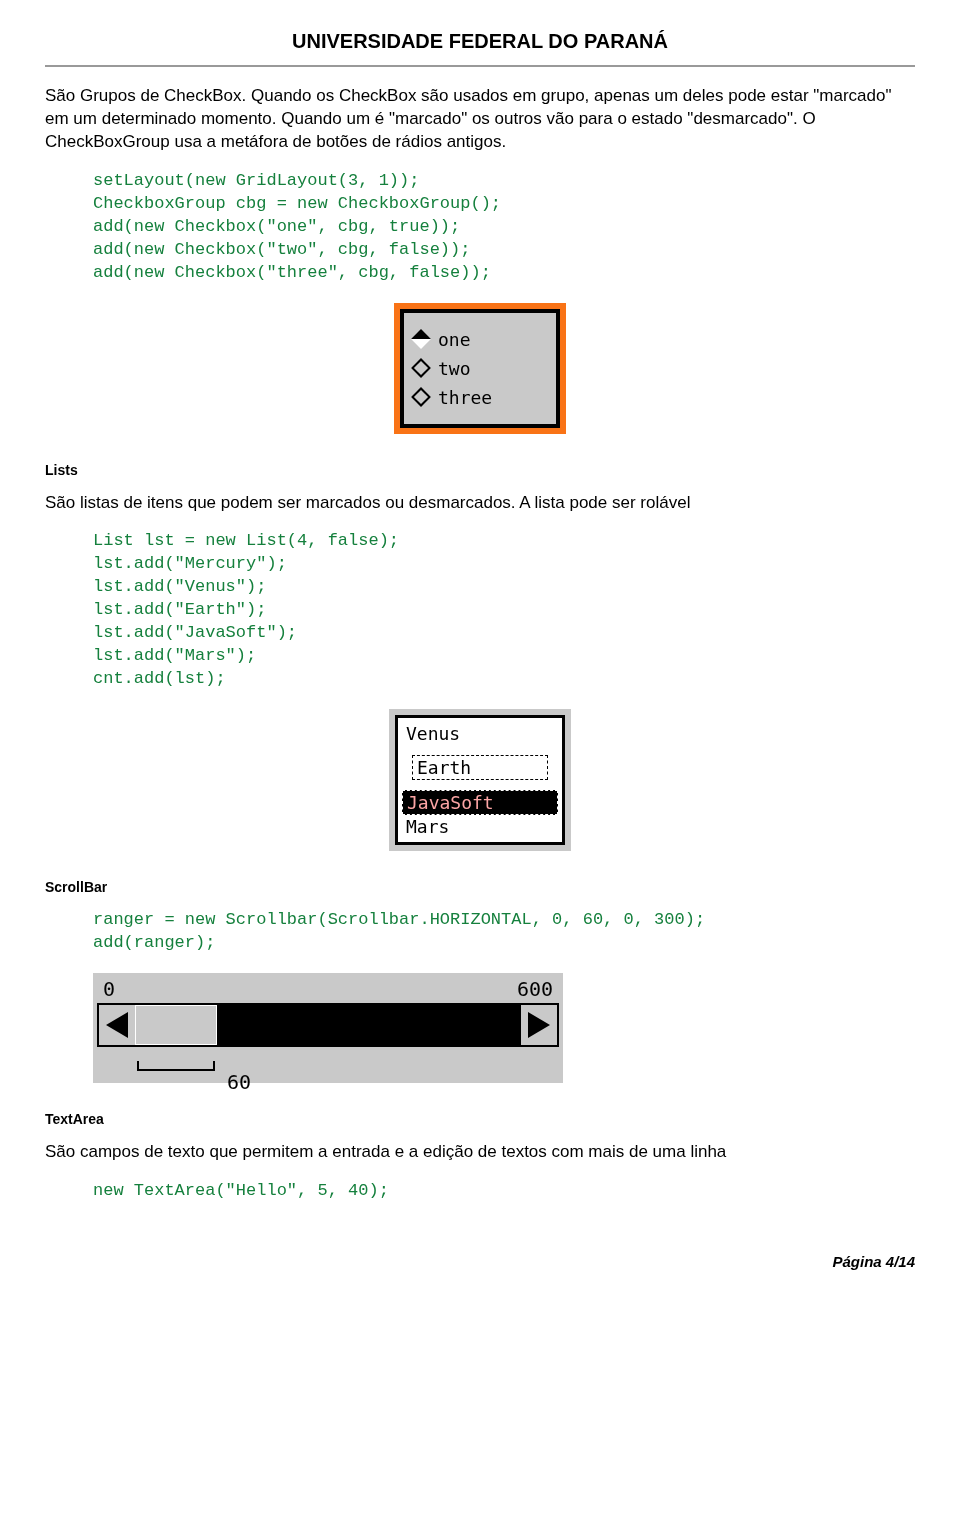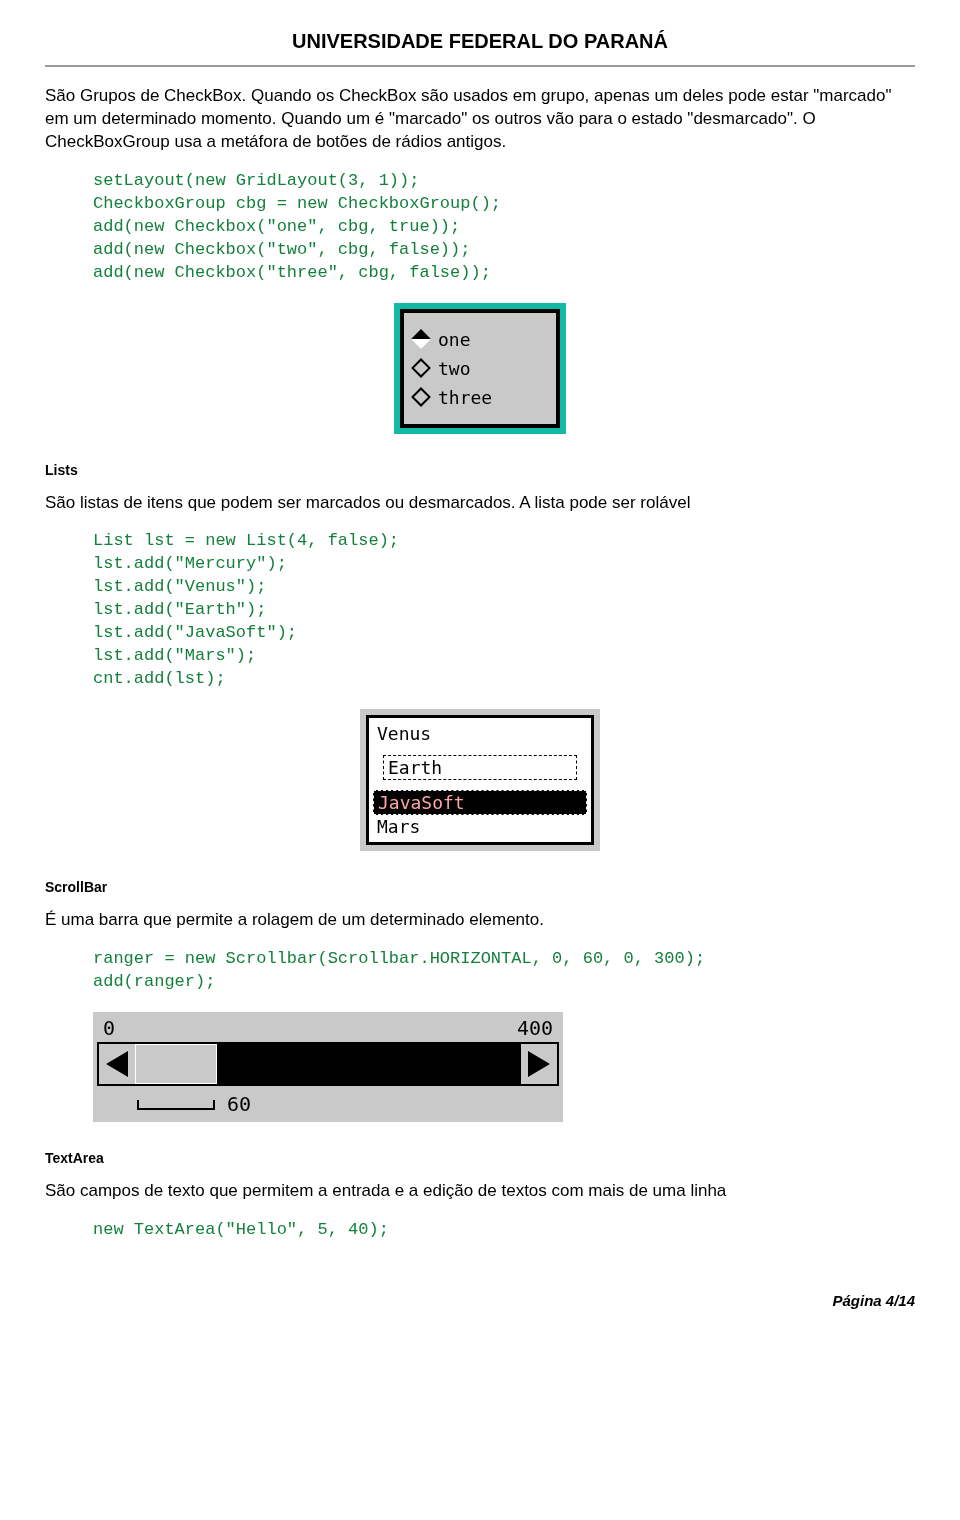--- a/index.html
+++ b/index.html
@@ -42,21 +42,21 @@
     font-size: 14px;
     margin: 28px 0 14px 0;
   }
   .figure-wrap {
     display: flex;
     justify-content: center;
     margin: 14px 0 10px 0;
   }
   
   .radio-box {
-    background: #14b8a6;
+    background: #f97316;
     padding: 6px;
   }
   .radio-inner {
     border: 4px solid #000;
     background: #c9c9c9;
     width: 160px;
     padding: 8px 10px 8px 10px;
     box-sizing: border-box;
   }
   .radio-row {
@@ -88,21 +88,21 @@
     background: linear-gradient(135deg, #000 50%, #fff 50%);
   }
   
   .list-outer {
     background: #c9c9c9;
     padding: 6px;
   }
   .list-border {
     border: 3px solid #000;
     background: #fff;
-    width: 228px;
+    width: 170px;
     padding: 4px;
     box-sizing: border-box;
   }
   .list-item {
     font-family: monospace;
     font-size: 18px;
     padding: 1px 4px;
   }
   .list-item.sel-outline {
     border: 1px dashed #000;
@@ -189,21 +189,21 @@
     width: 2px;
     height: 10px;
     background: #000;
     bottom: -2px;
   }
   .bracket-line::before { left: 0; }
   .bracket-line::after { right: 0; }
   .bracket-label {
     position: absolute;
     left: 130px;
-    top: 4px;
+    top: 21px;
     font-family: monospace;
     font-size: 20px;
   }
   .footer {
     text-align: right;
     font-style: italic;
     font-weight: bold;
     font-size: 15px;
     margin-top: 50px;
   }
@@ -261,29 +261,28 @@
       <div class="list-border">
         <div class="list-item">Venus</div>
         <div class="list-item sel-outline">Earth</div>
         <div class="list-item sel-fill">JavaSoft</div>
         <div class="list-item">Mars</div>
       </div>
     </div>
   </div>
 
   <div class="section-heading">ScrollBar</div>
-  <p class="body-text">É uma barra que permite a rolagem de um determinado elemento.</p>
   <div class="code-block">ranger = new Scrollbar(Scrollbar.HORIZONTAL, 0, 60, 0, 300);
 add(ranger);</div>
 
   <div class="scroll-figure-wrap">
     <div class="scroll-outer">
       <div class="scroll-labels-top">
         <span>0</span>
-        <span>400</span>
+        <span>600</span>
       </div>
       <div class="scroll-bar-wrap">
         <div class="scroll-arrow">
             <div class="arrow-left"></div>
           </div>
         <div class="scroll-track">
           <div class="scroll-thumb"></div>
         </div>
         <div class="scroll-arrow">
             <div class="arrow-right"></div>

